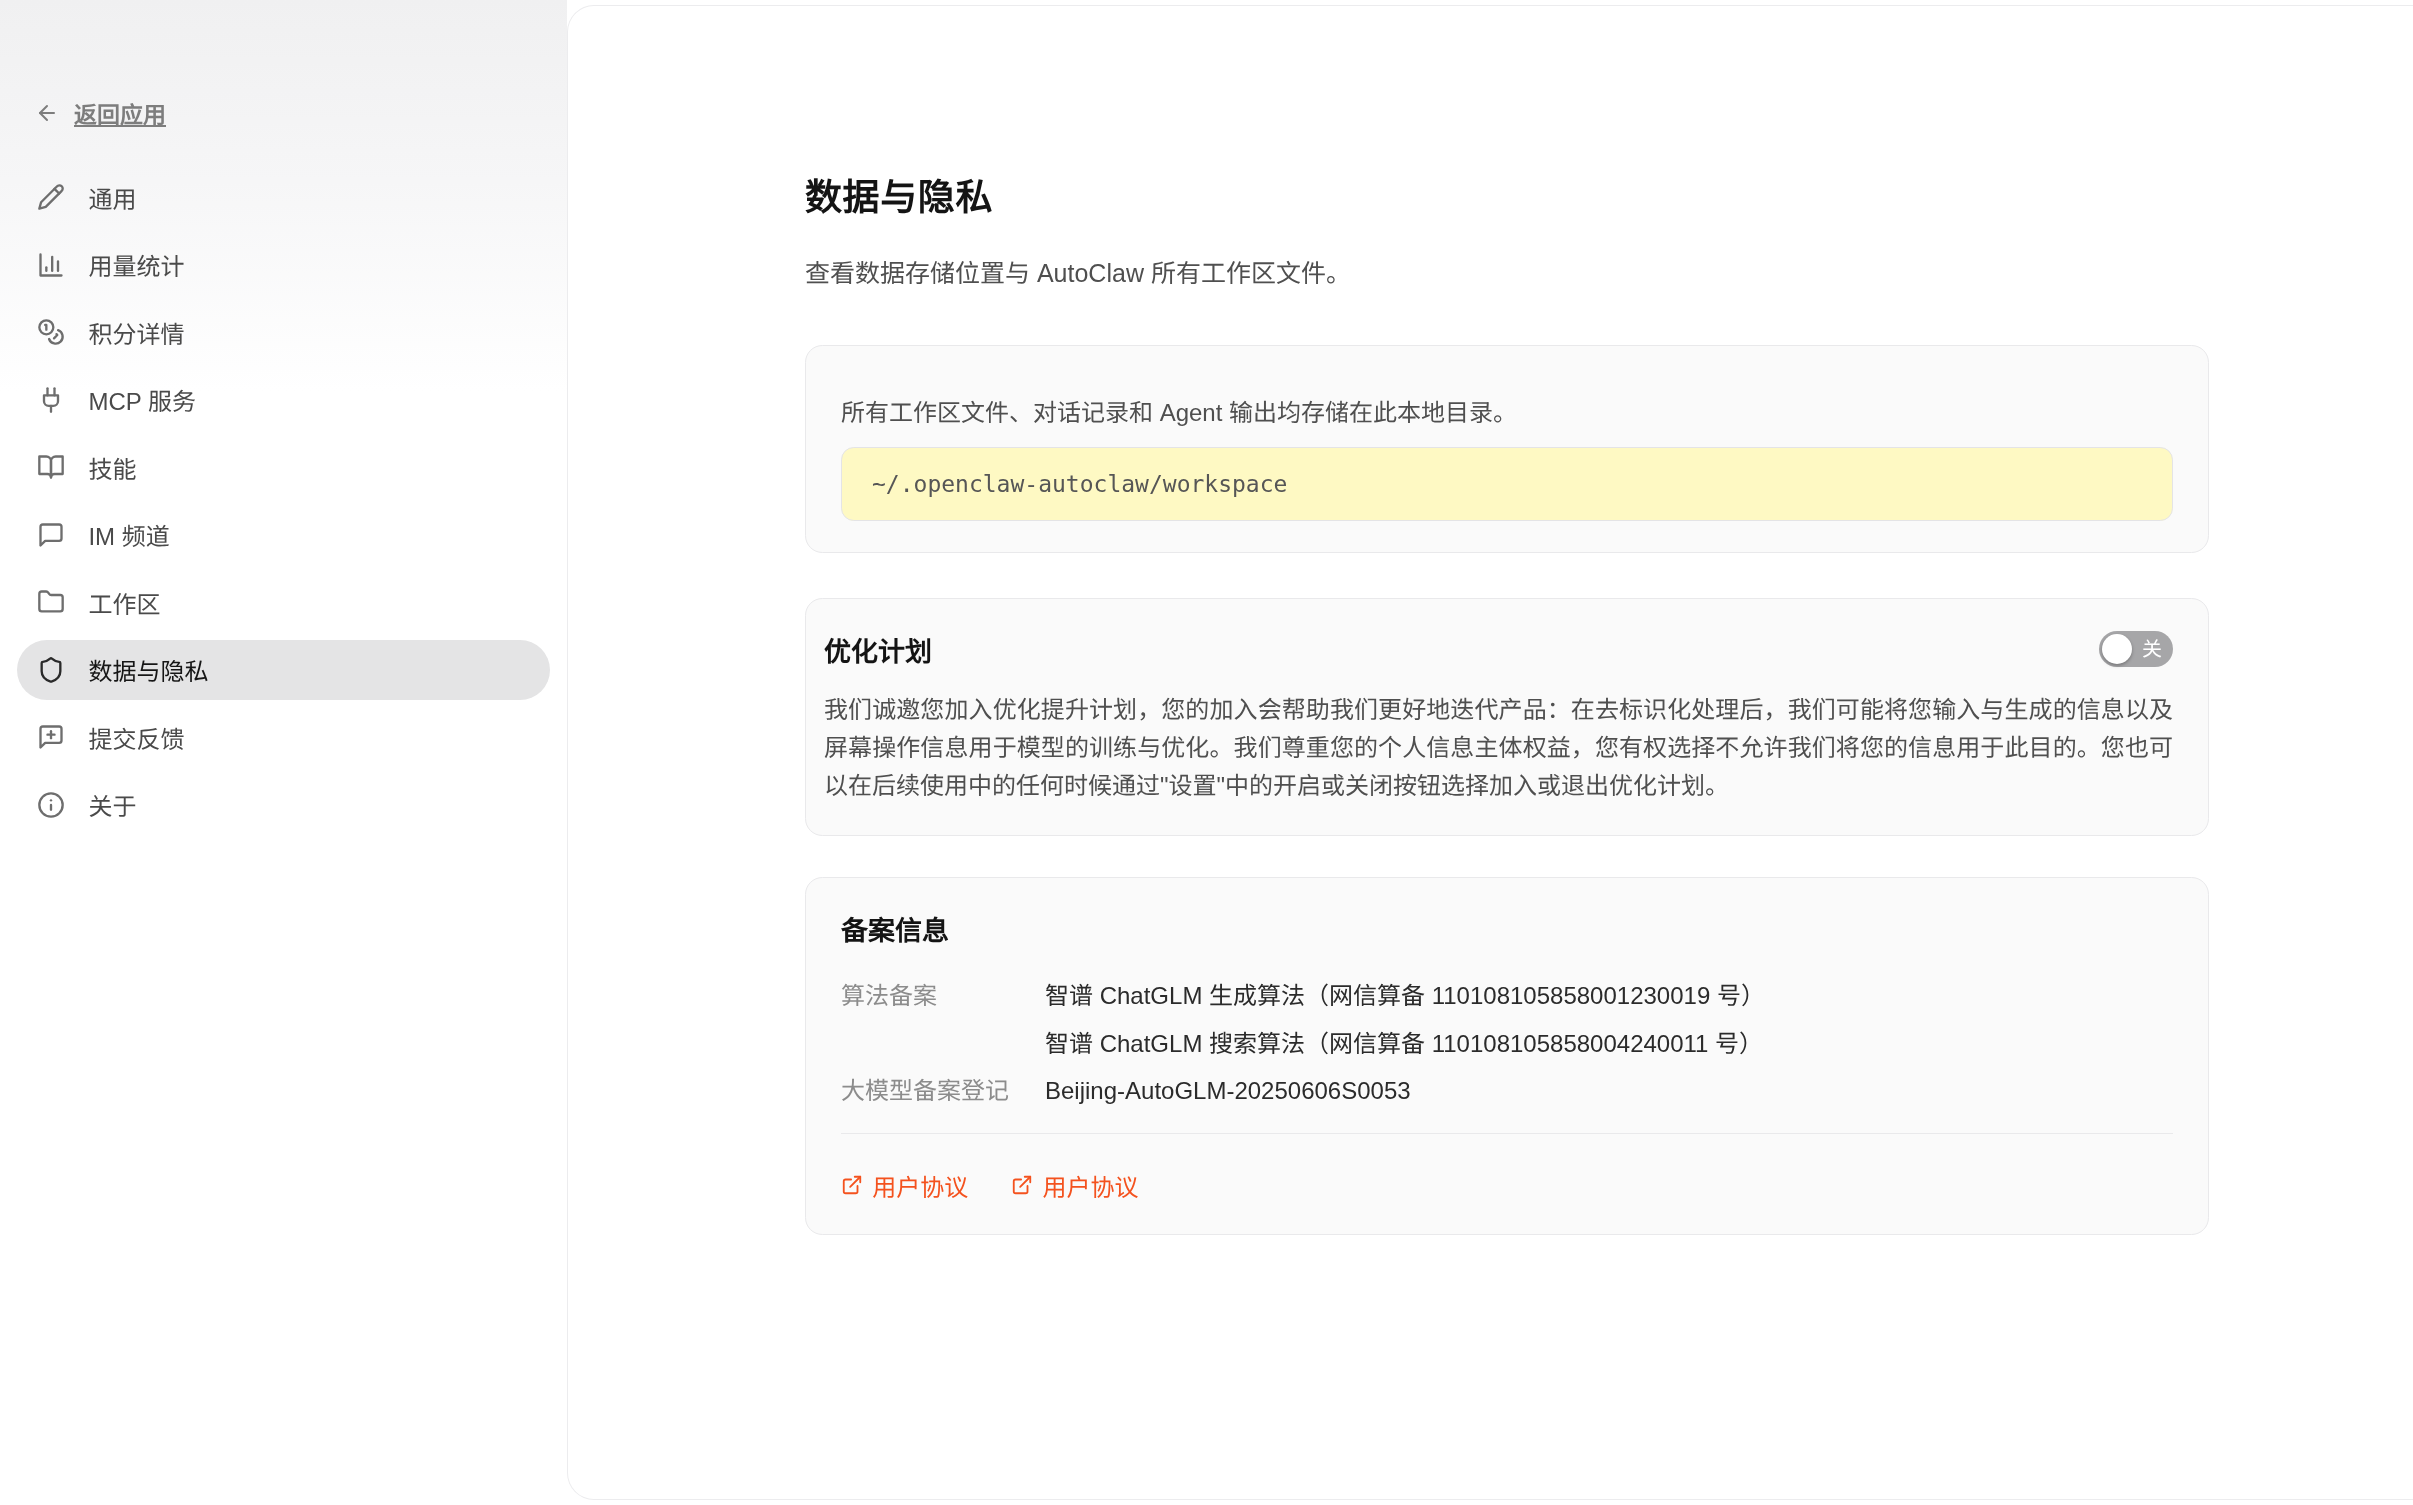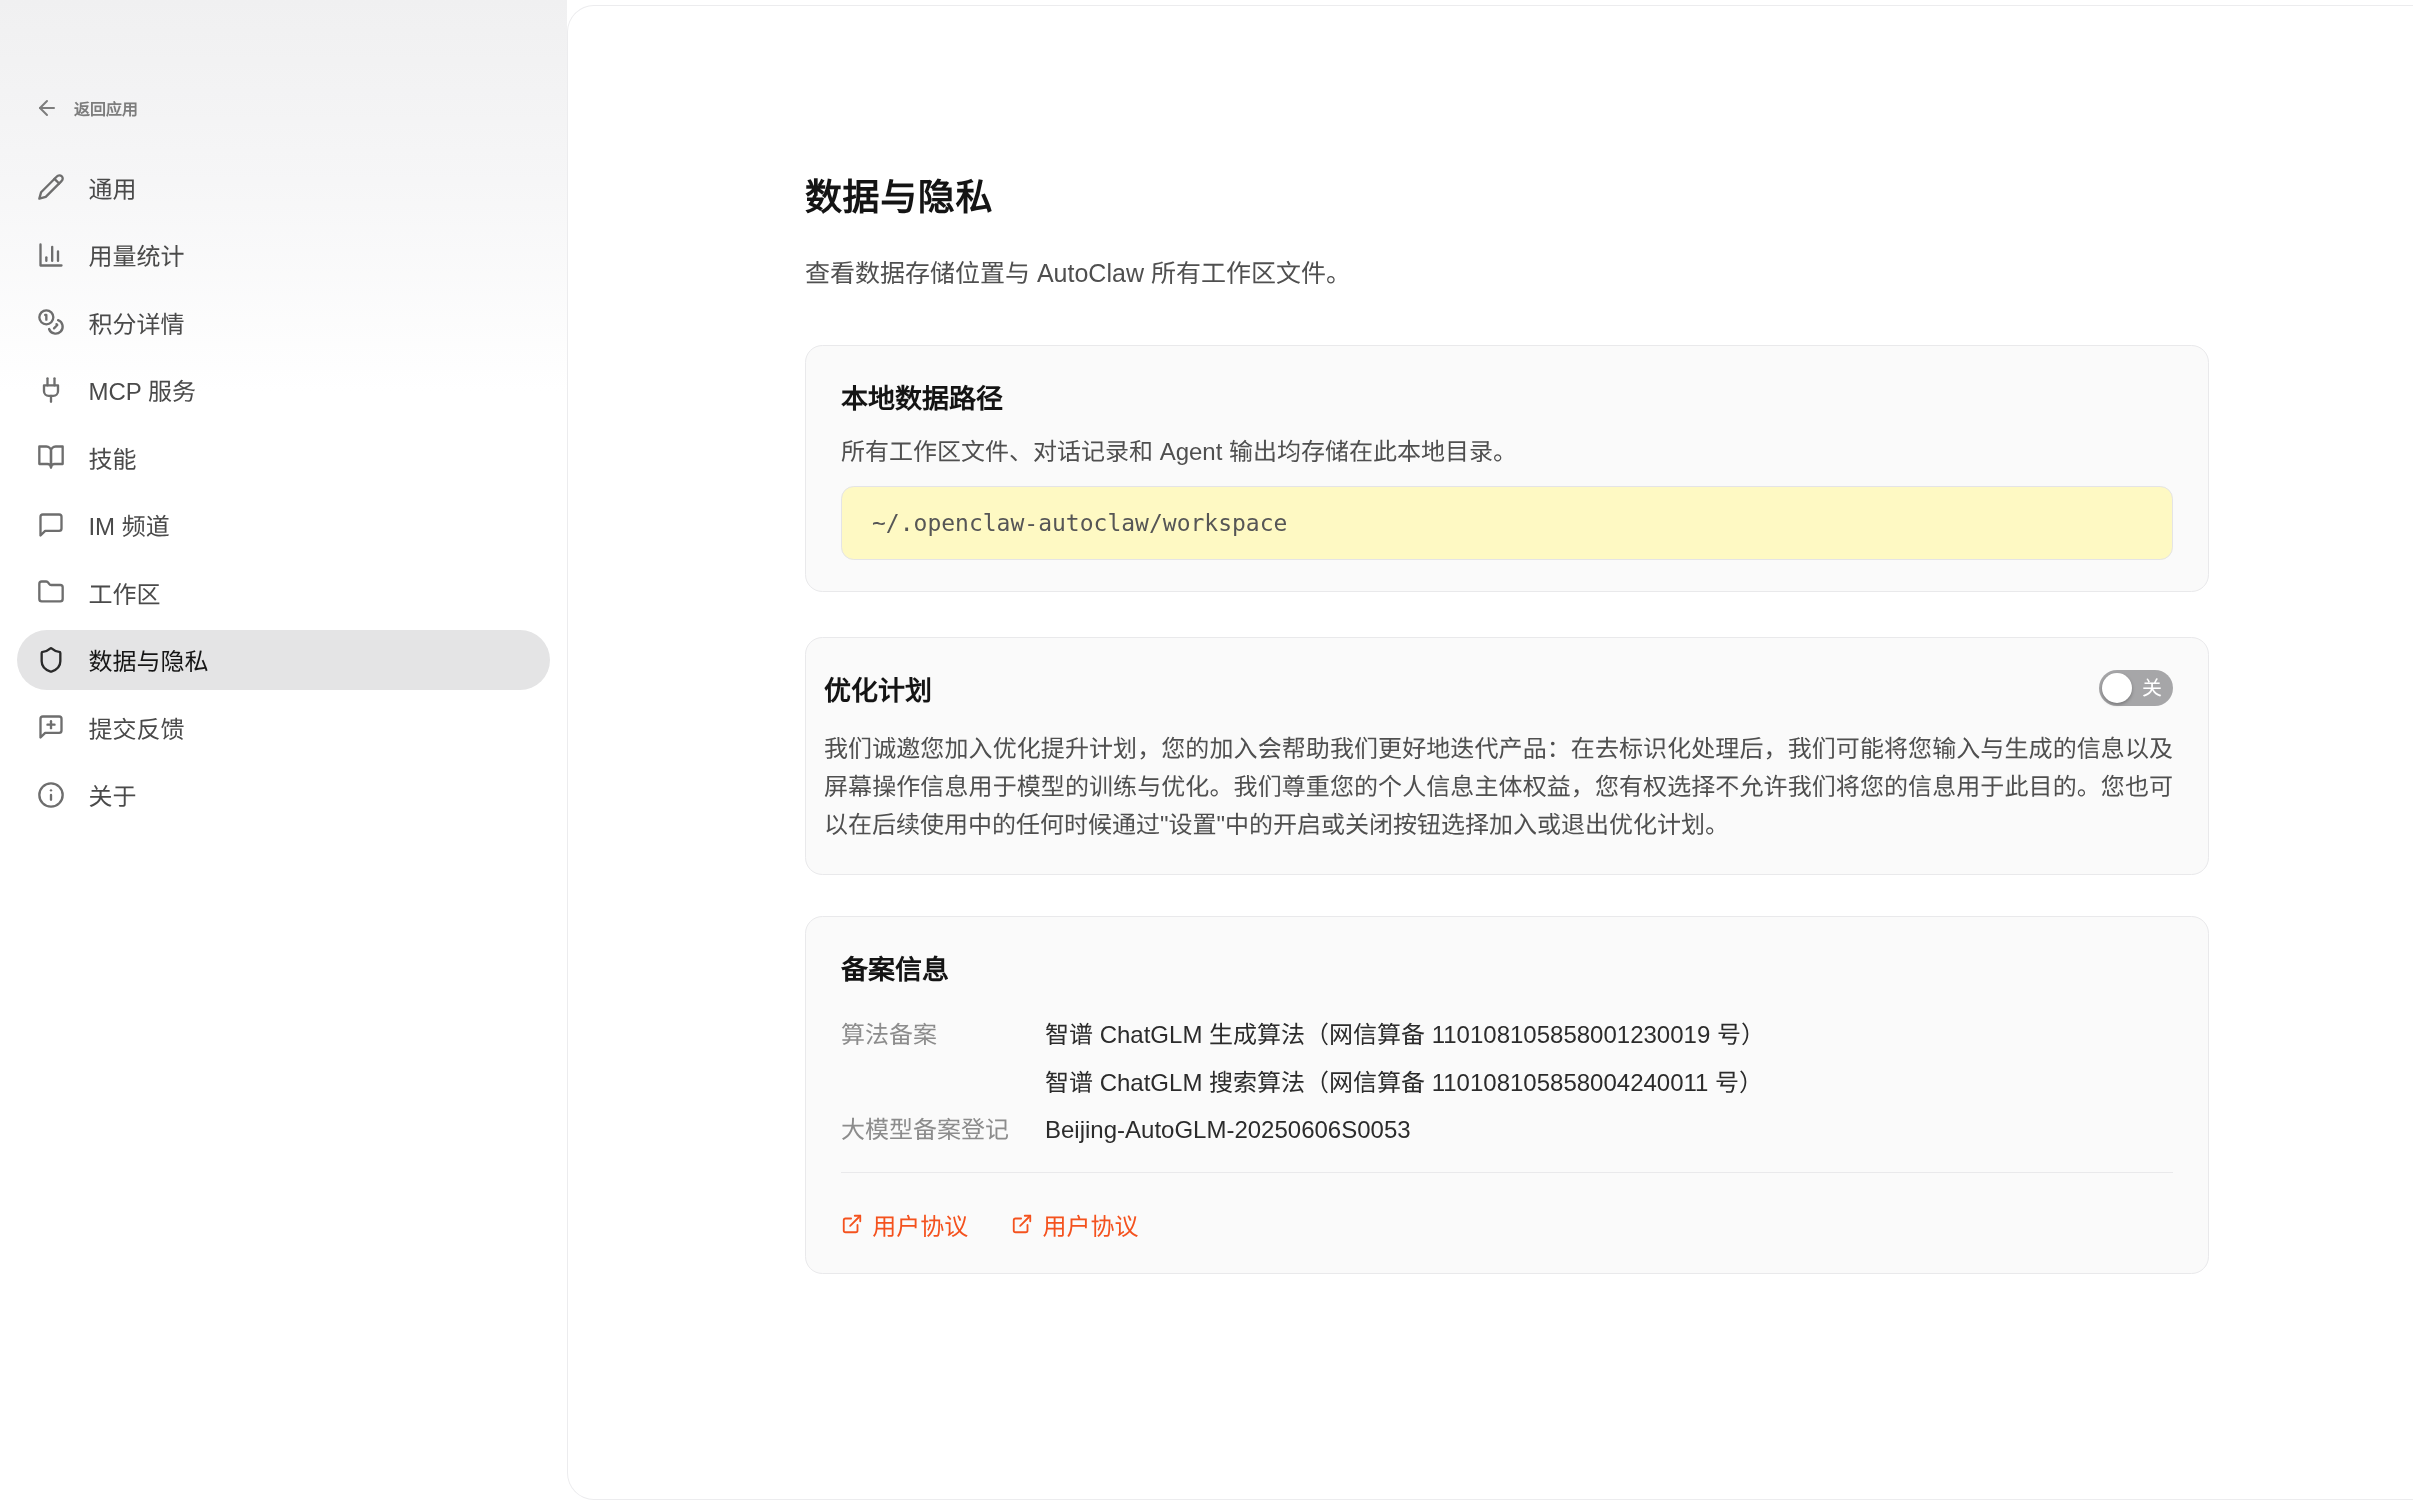--- a/index.html
+++ b/index.html
@@ -13,22 +13,22 @@
   .app { position:relative; width:2413px; height:1505px; background:#ffffff; }
 
   
   .sidebar {
     position:absolute; left:0; top:0; width:567px; height:100%;
     background:linear-gradient(180deg,#f0f0f1 0%,#f6f6f7 12%,#ffffff 26%);
   }
   .back {
     display:flex; align-items:center; gap:15px;
     margin:96px 0 0 35px;
-    font-size:16px; font-weight:600; color:#7d7d7d;
-    cursor:default; width:max-content;
+    font-size:23px; font-weight:600; color:#7d7d7d;
+    cursor:default; width:max-content;text-decoration:underline;
   }
   .back svg { width:24px; height:24px; stroke:#7d7d7d; }
   .nav { margin-top:37px; padding:0 17.4px; }
   .nav-item {
     display:flex; align-items:center; gap:23px;
     height:60px; margin-bottom:7.5px; padding-left:20px;
     border-radius:30px; font-size:24px; color:#4a4a4a;
   }
   .nav-item svg { width:28px; height:28px; stroke:#6e6e6e; flex:none; }
   .nav-item.active { background:#e4e4e5; color:#161616; font-weight:500; }
@@ -212,21 +212,20 @@
       </div>
     </nav>
   </aside>
 
   <main class="panel">
     <div class="content">
       <h1 class="page-title">数据与隐私</h1>
       <p class="page-subtitle">查看数据存储位置与 AutoClaw 所有工作区文件。</p>
 
       <section class="card card-1">
-        <h2>本地数据路径</h2>
         <p class="card-desc">所有工作区文件、对话记录和 Agent 输出均存储在此本地目录。</p>
         <div class="codebox">
           <code>~/.openclaw-autoclaw/workspace</code>
         </div>
       </section>
 
       <section class="card card-2">
         <div class="card-head">
           <h2>优化计划</h2>
           <div class="toggle" style="background: rgb(166, 166, 168);">

